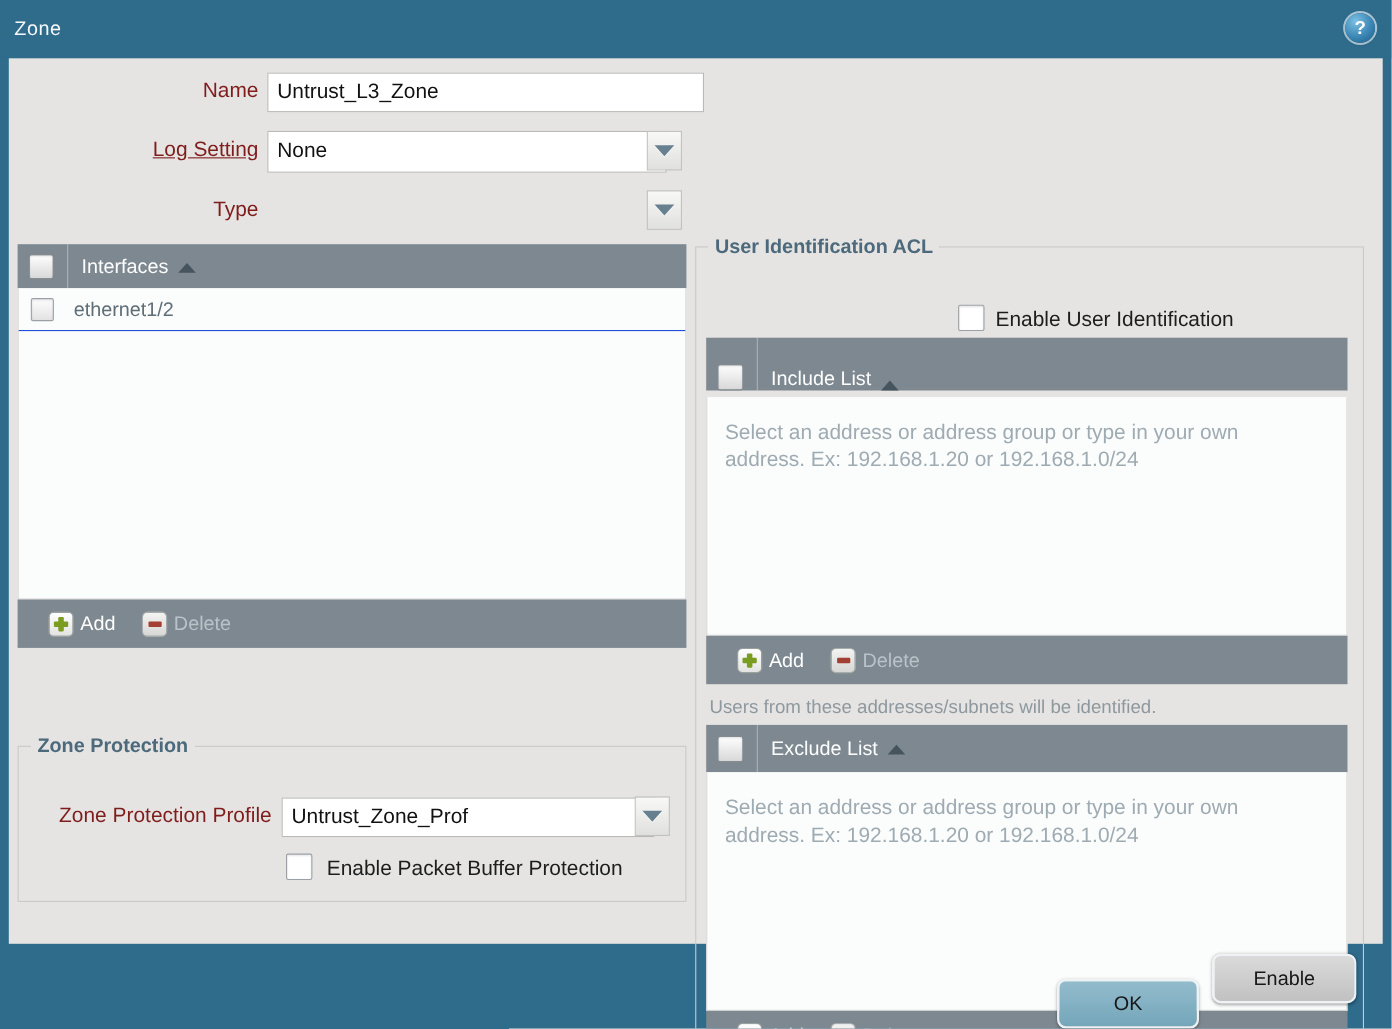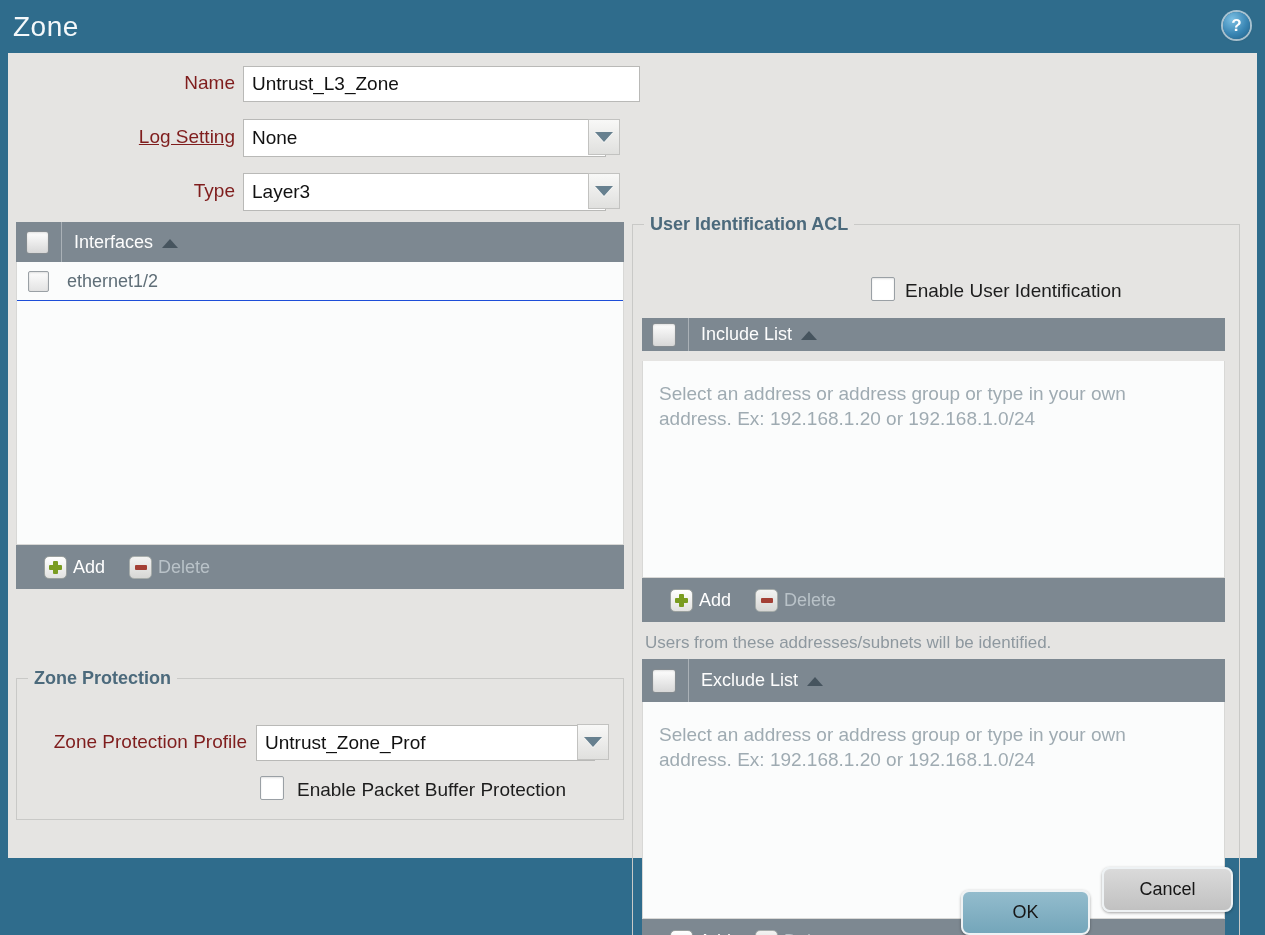--- a/index.html
+++ b/index.html
@@ -6,21 +6,21 @@
   body{
     width:1265px;height:935px;position:relative;overflow:hidden;
     background:#2f6c8c;
     font-family:"Liberation Sans","DejaVu Sans",sans-serif;
     -webkit-font-smoothing:antialiased;
   }
   .abs{position:absolute;box-sizing:border-box;}
 
   
   .titlebar{left:0;top:0;width:1265px;height:53px;background:#2f6c8c;}
-  .title-text{left:13px;top:0;height:53px;line-height:53px;color:#f4f8fa;font-size:28px;font-weight:400;letter-spacing:.5px;}
+  .title-text{left:13px;top:0;height:53px;line-height:53px;color:#f4f8fa;font-size:18px;font-weight:400;letter-spacing:.5px;}
   .help{
     right:15px;top:12px;width:27px;height:27px;border-radius:50%;
     background:radial-gradient(circle at 35% 28%, #7cc0e4 0%, #3a86b4 55%, #1d5c84 100%);
     box-shadow:0 0 0 2px rgba(235,245,250,.65), 0 1px 3px rgba(0,0,0,.35);
     color:#fff;font-size:17px;font-weight:bold;text-align:center;line-height:27px;cursor:pointer;
   }
 
   
   .panel{left:8px;top:53px;width:1249px;height:805px;background:#e5e4e2;}
 
@@ -110,23 +110,20 @@
 
   <div class="abs flabel" style="left:8px;top:66px;width:219px;line-height:36px;text-decoration:underline;">Log Setting</div>
   <div class="abs" style="left:235px;top:66px;width:345px;height:36px;">
     <input class="tinput" value="None" style="">
   </div>
   <div class="abs combo-btn" style="left:580px;top:66px;width:32px;height:36px;">
     <span class="arrow-down"></span>
   </div>
 
   <div class="abs flabel" style="left:8px;top:120px;width:219px;line-height:36px;">Type</div>
-  <div class="abs" style="left:235px;top:120px;width:345px;height:36px;">
-    <input class="tinput" value="Layer3" style="">
-  </div>
   <div class="abs combo-btn" style="left:580px;top:120px;width:32px;height:36px;">
     <span class="arrow-down"></span>
   </div>
 
   <div class="abs grid-hdr" style="left:8px;top:169px;width:608px;height:40px;">
     <span class="cb hdr" style="width:21px;height:21px;"></span>
     <span class="sep"></span>
     <span class="htext">Interfaces</span>
     <span class="sort-asc"></span>
   </div>
@@ -159,21 +156,21 @@
     <span class="cb abs" style="left:243px;top:87px;width:24px;height:24px;"></span>
     <span class="cb-label abs" style="left:280px;top:90px;">Enable Packet Buffer Protection</span>
   </fieldset>
 
   <fieldset class="fs abs" style="left:624px;top:9px;width:608px;height:782px;">
     <legend>User Identification ACL</legend>
 
     <span class="cb abs" style="left:238px;top:42px;width:24px;height:24px;"></span>
     <span class="cb-label abs" style="left:272px;top:45px;">Enable User Identification</span>
 
-    <div class="abs grid-hdr" style="left:9px;top:83px;width:583px;height:33px;">
+    <div class="abs grid-hdr" style="left:9px;top:72px;width:583px;height:48px;align-items:flex-end;">
       <span class="cb hdr" style="width:22px;height:22px;"></span>
       <span class="sep"></span>
       <span class="htext">Include List</span>
       <span class="sort-asc"></span>
     </div>
     <div class="abs grid-body" style="left:9px;top:126px;width:583px;height:217px;">
       <div class="placeholder">Select an address or address group or type in your own address. Ex: 192.168.1.20 or 192.168.1.0/24</div>
     </div>
     <div class="abs toolbar" style="left:9px;top:343px;width:583px;height:44px;">
       <span class="tool add">
@@ -205,13 +202,13 @@
         <span class="icon-sq icon-del"></span>
         <span class="tlabel">Delete</span>
       </span>
     </div>
 
   </fieldset>
 
 </div>
 
 <button class="abs btn ok" style="left:961px;top:890px;width:129px;height:45px;">OK</button>
-<button class="abs btn cancel" style="left:1102px;top:867px;width:131px;height:45px;">Cancel</button>
+<button class="abs btn cancel" style="left:1102px;top:867px;width:131px;height:45px;">Enable</button>
 
 </body></html>

